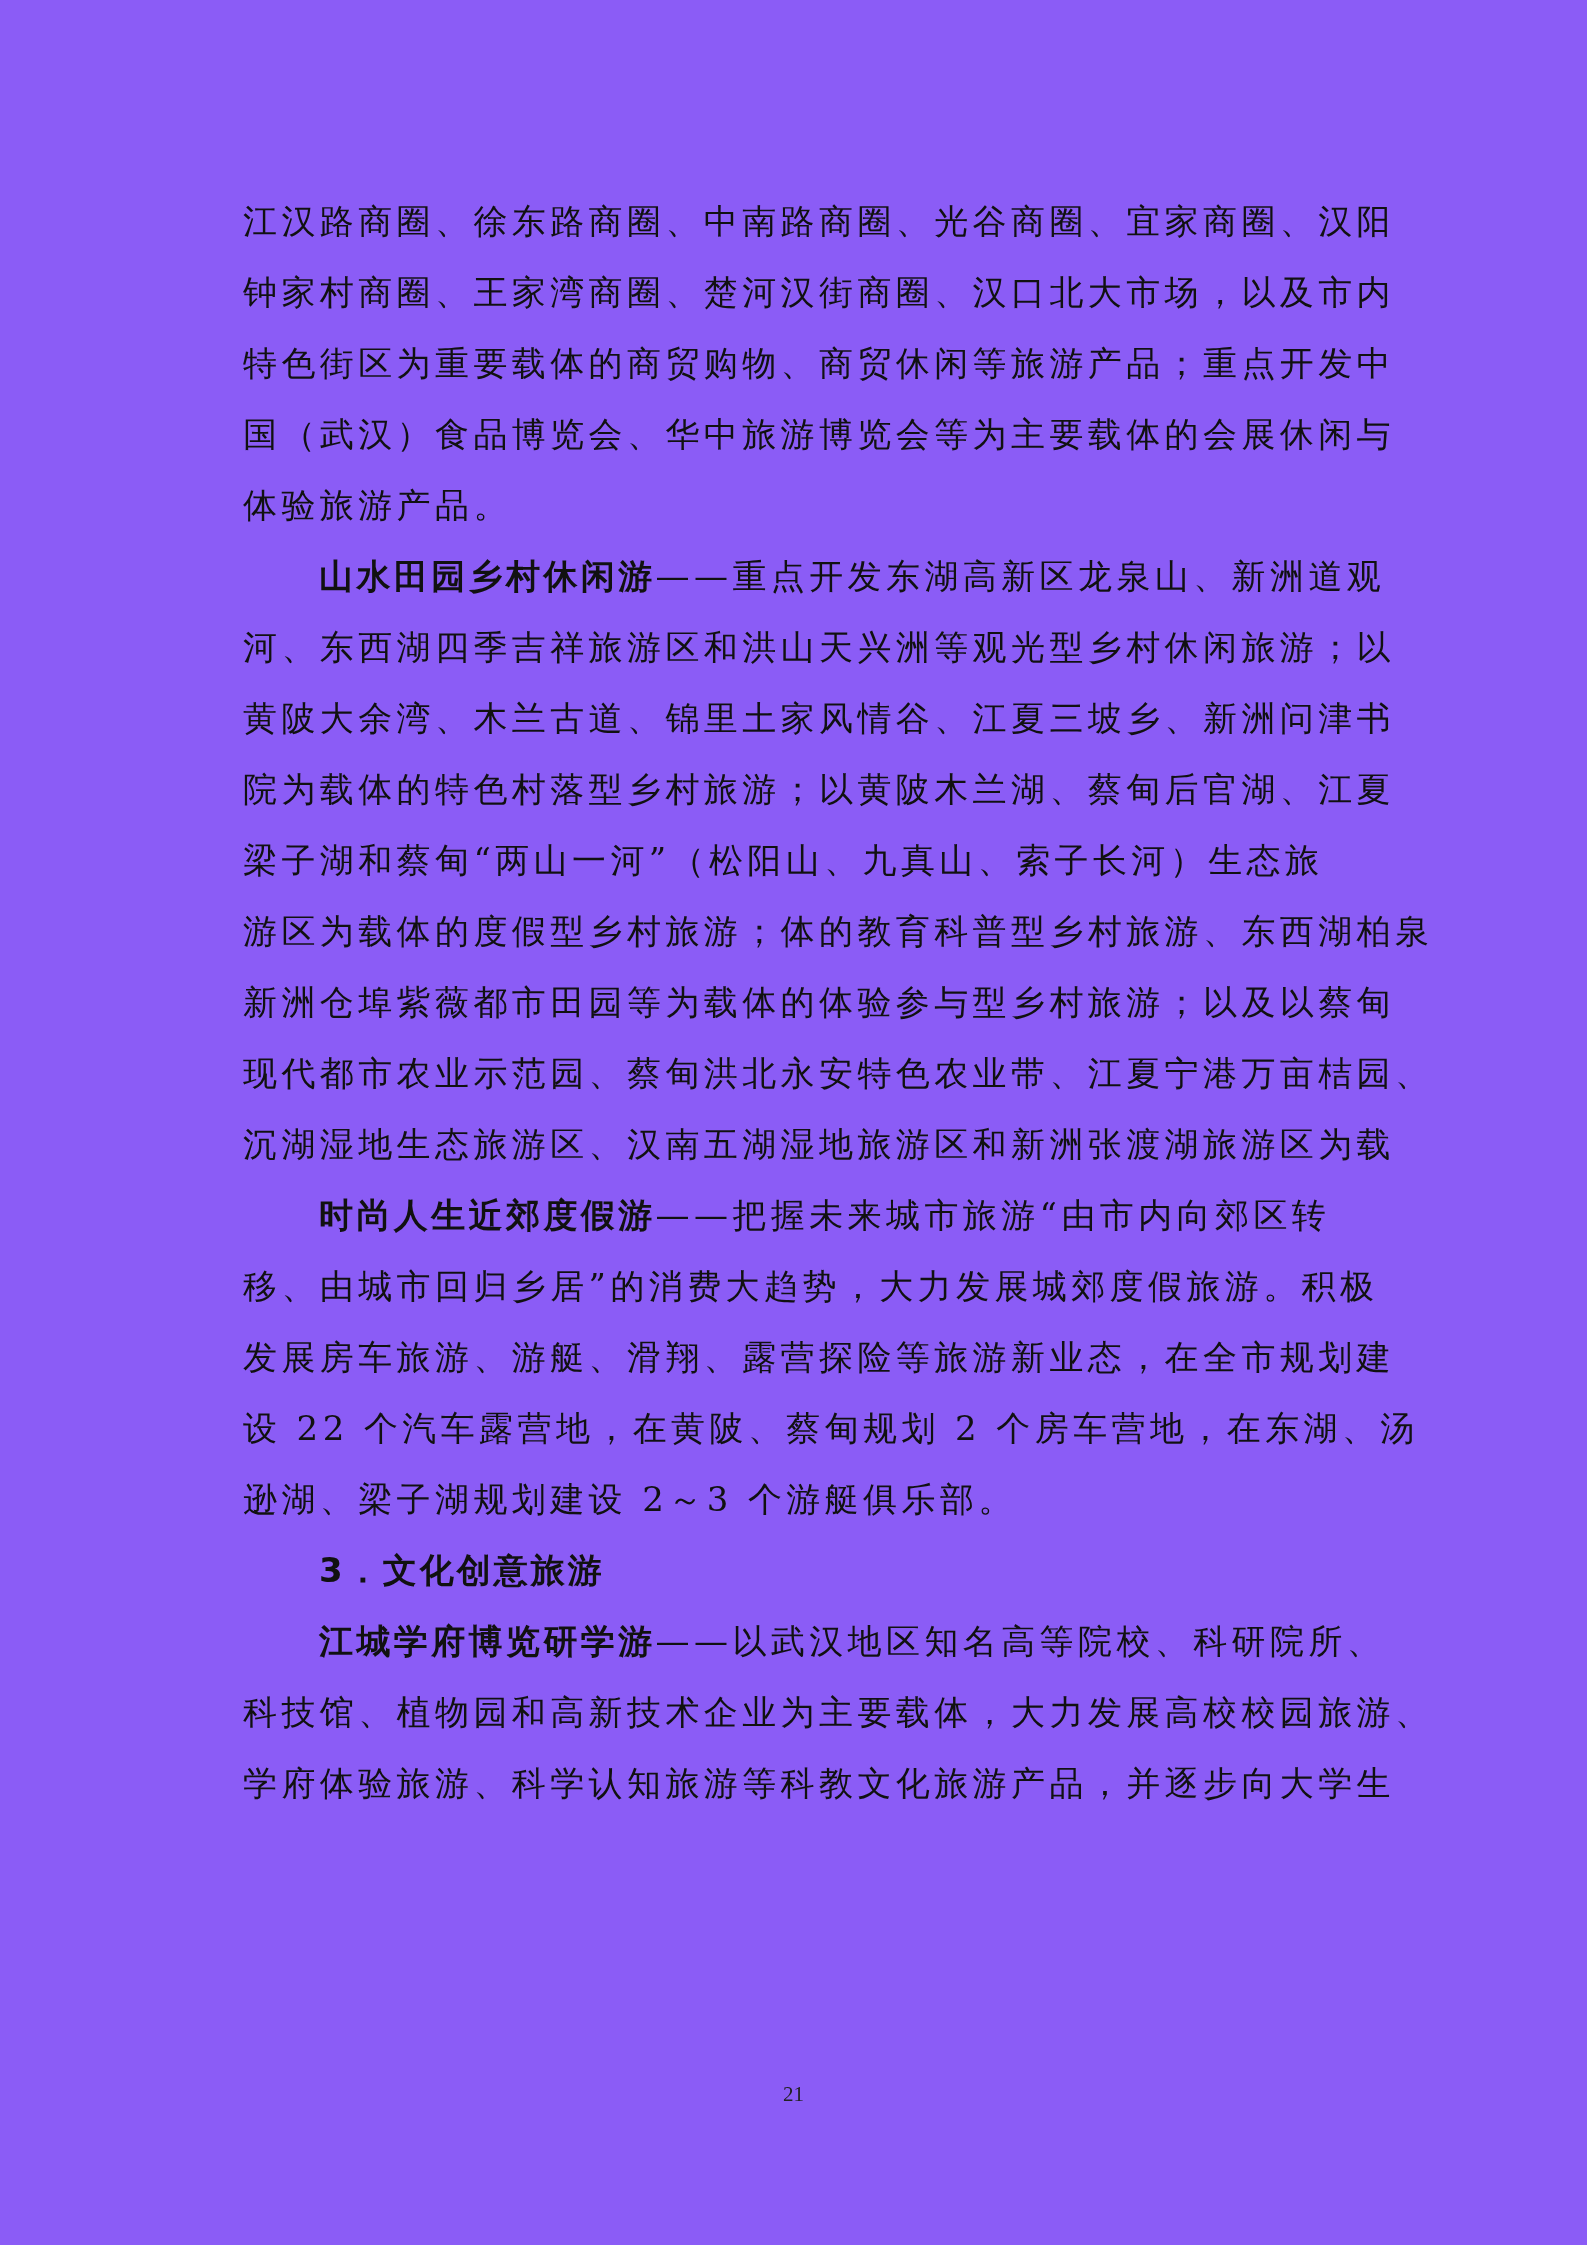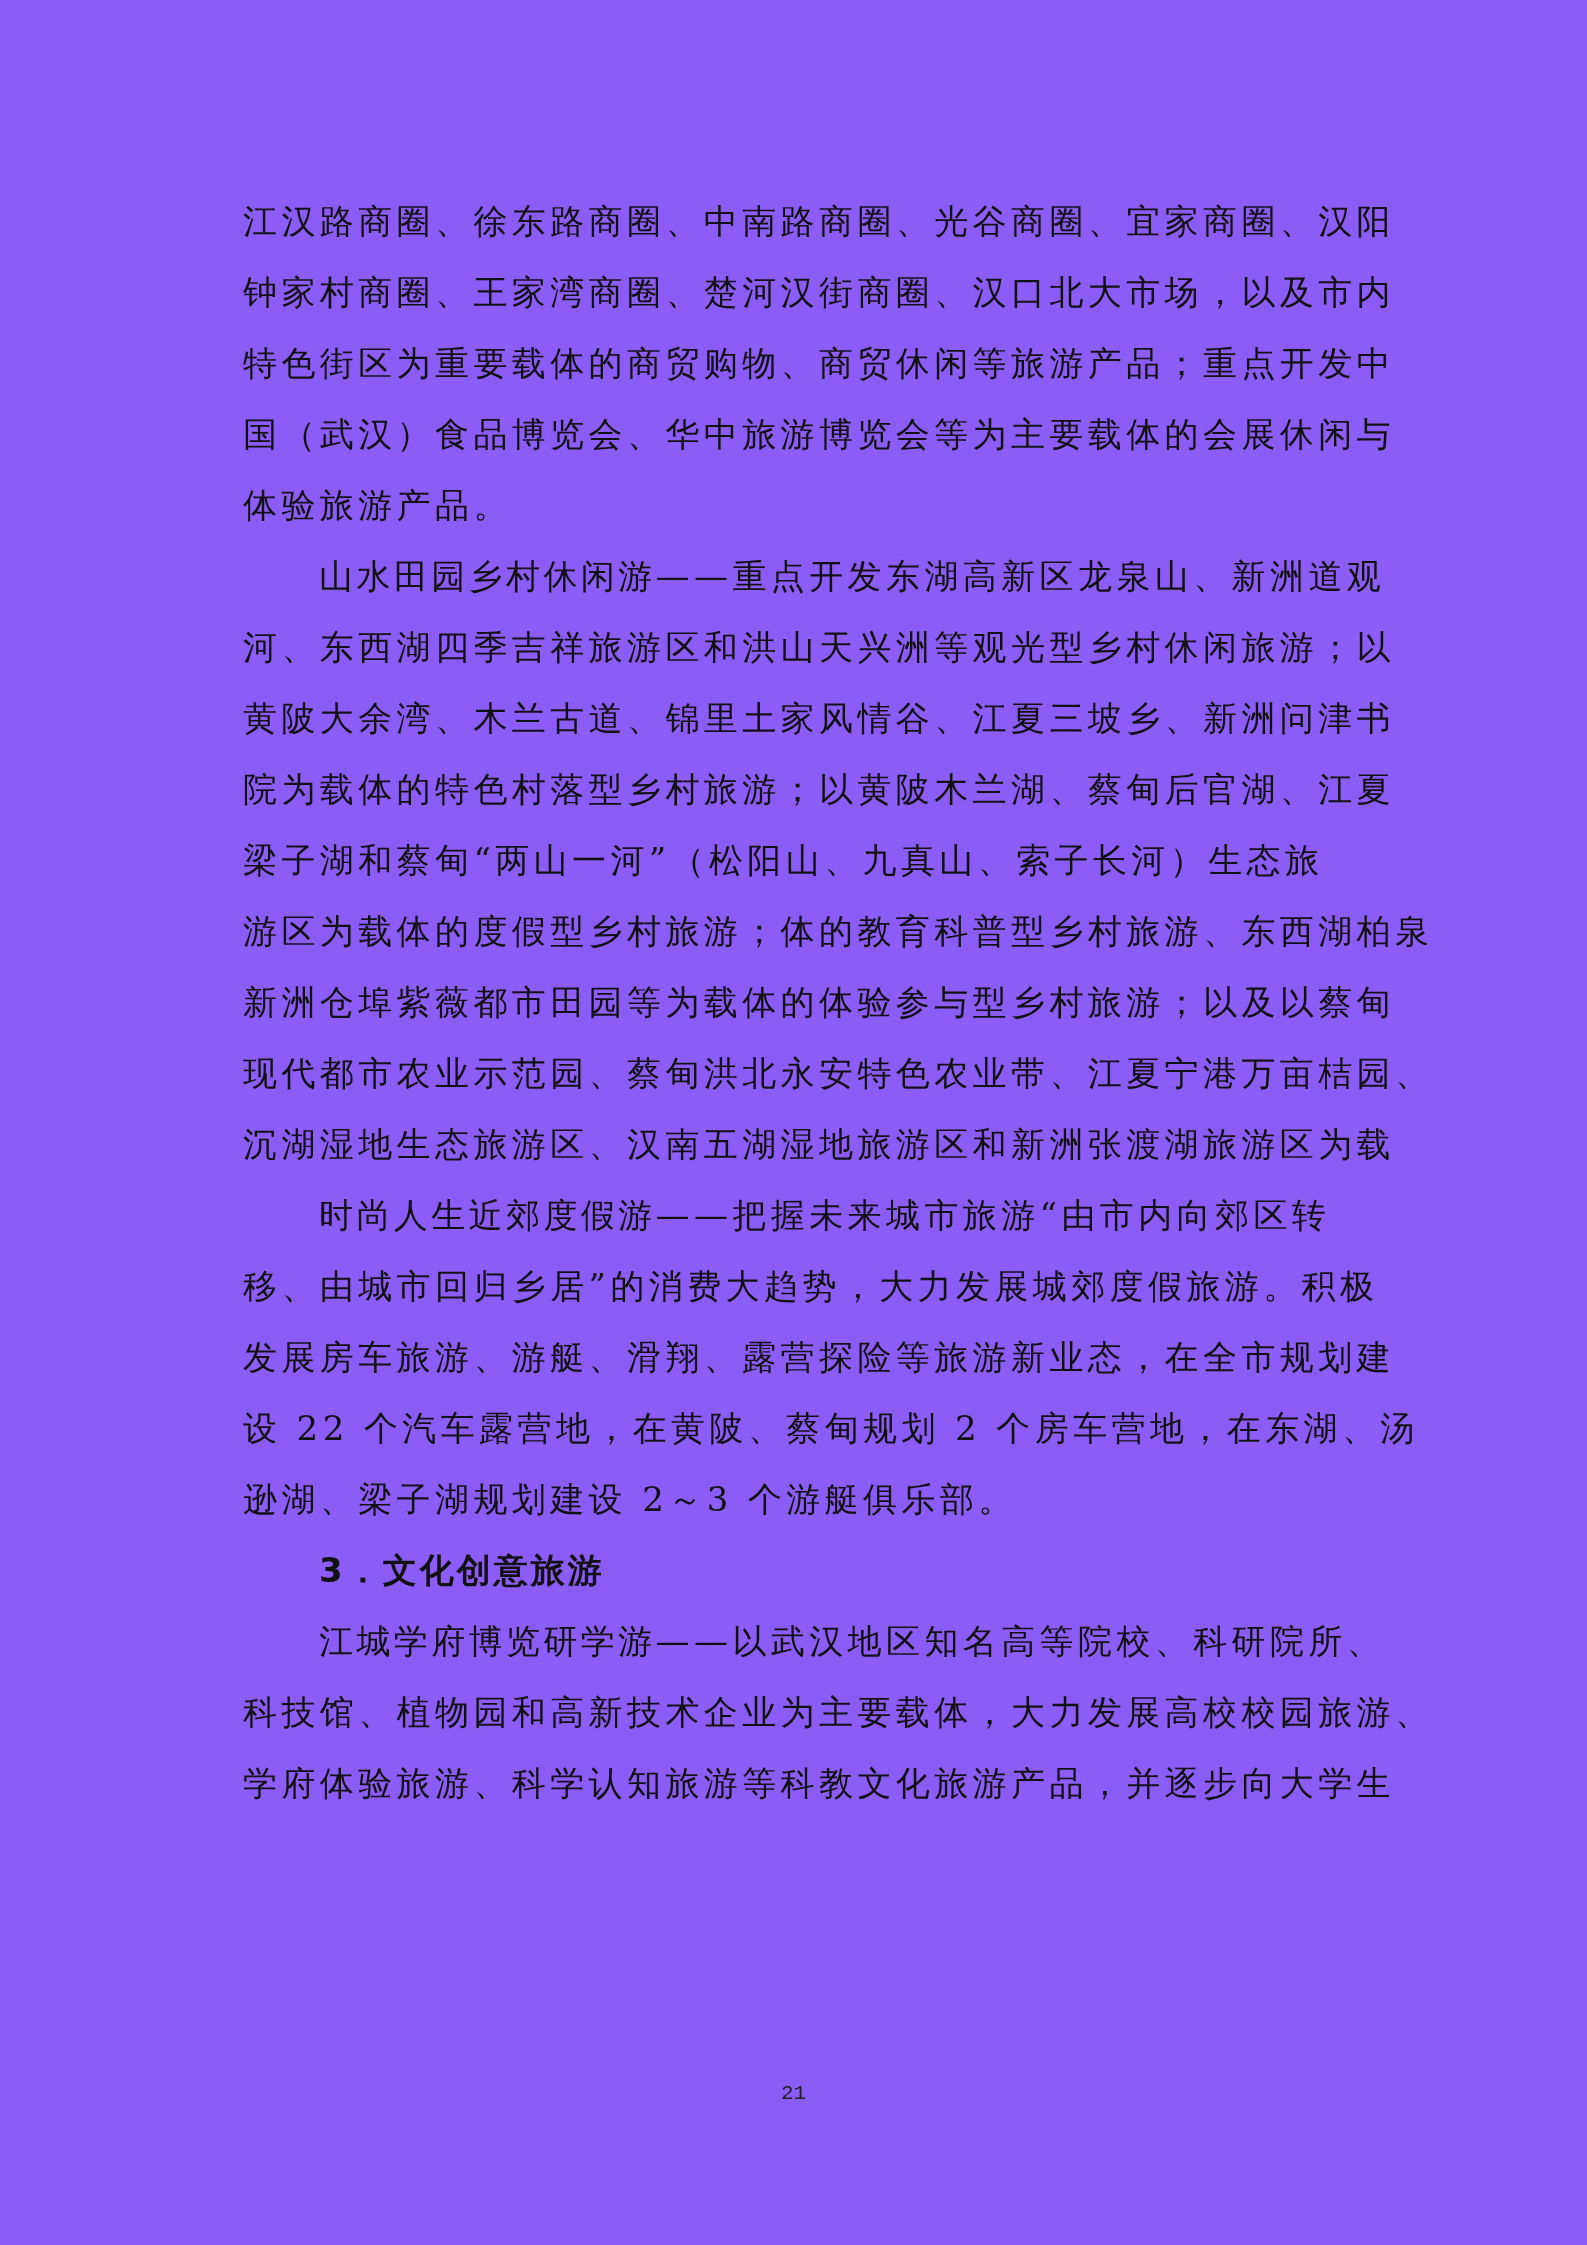--- a/index.html
+++ b/index.html
@@ -40,30 +40,30 @@
     .indent {
       padding-left: 76px;
     }
     .heading {
       font-family: "DejaVu Sans", "Liberation Sans", sans-serif;
       font-weight: bold;
       letter-spacing: 3px;
     }
     .lead {
       font-family: "DejaVu Sans", "Liberation Sans", sans-serif;
-      font-weight: normal;
+      font-weight: bold;
       letter-spacing: 3.4px;
     }
     .page-number {
       position: absolute;
       left: 0;
       width: 1587px;
       top: 2082px;
       text-align: center;
-      font-family: Liberation Mono, monospace;
+      font-family: Liberation Serif, serif;
       font-size: 21px;
       color: #222222;
     }
   </style>
 </head>
 <body>
 
 <div class="page">
   <div class="content">
 

